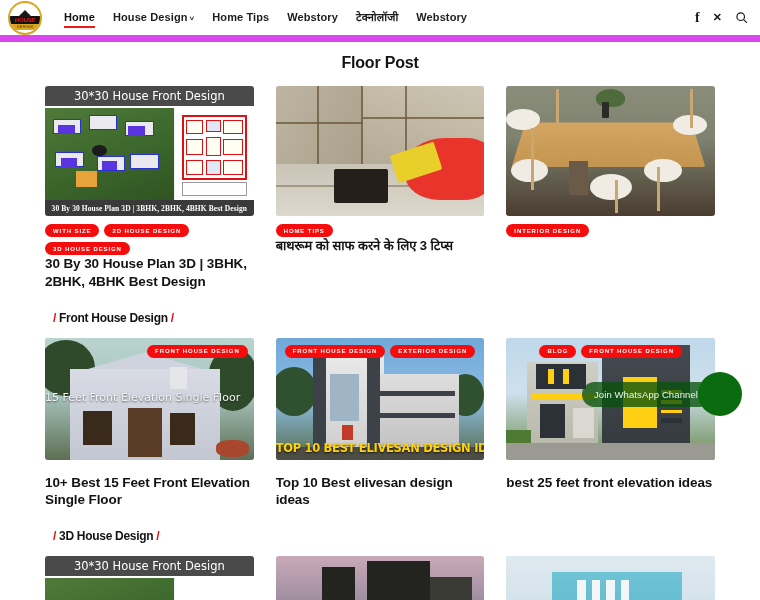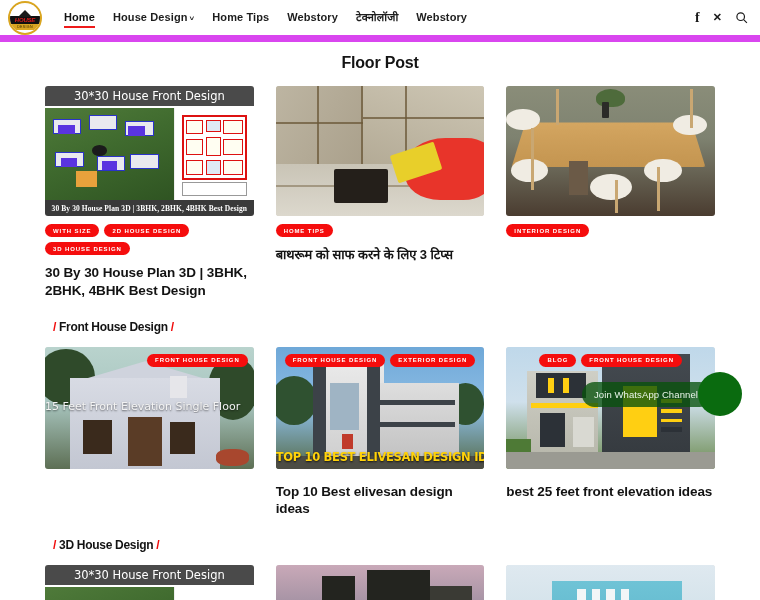--- a/index.html
+++ b/index.html
@@ -149,21 +149,20 @@
   .tags-over {
     position: absolute;
     top: 7px; left: 0; right: 0;
     display: flex; justify-content: center; gap: 5px;
     z-index: 3;
     flex-wrap: wrap;
   }
   .tags-over.right { justify-content: flex-end; padding-right: 6px; }
 
   .card-title {
-    margin-top: 9px;
     font-size: 13.5px;
     font-weight: 700;
     line-height: 1.32;
     color: #131313;
     letter-spacing: -0.1px;
     cursor: pointer;
   }
   .card-title.hindi { font-size: 13px; font-weight: 700; }
 
   .section-head {
@@ -485,20 +484,21 @@
           <div class="e1-win" style="left:60%;bottom:12%;width:12%;height:26%;"></div>
           <div class="e1-door"></div>
           <div style="position:absolute;left:60%;bottom:58%;width:8%;height:18%;background:#e6e6ea;"></div>
           <div style="position:absolute;right:2%;bottom:2%;width:16%;height:14%;background:#a8472e;border-radius:40%;"></div>
           <div class="e1-cap">15 Feet Front Elevation Single Floor</div>
         </div>
         <div class="tags-over right">
           <span class="tag">FRONT HOUSE DESIGN</span>
         </div>
       </div>
+      <div class="card-title" style="margin-top:14px;">10+ Best 15 Feet Front Elevation Single Floor</div>
     </div>
 
     <div class="card">
       <div class="thumb tall">
         <div class="img-elev2">
           <div class="e2-pal" style="left:-2%;top:24%;width:22%;height:40%;"></div>
           <div class="e2-pal" style="right:0%;top:30%;width:18%;height:34%;"></div>
           <div class="e2-b1"></div>
           <div class="e2-b2"></div>
           <div class="e2-dark" style="left:18%;bottom:8%;width:6%;height:78%;"></div>

